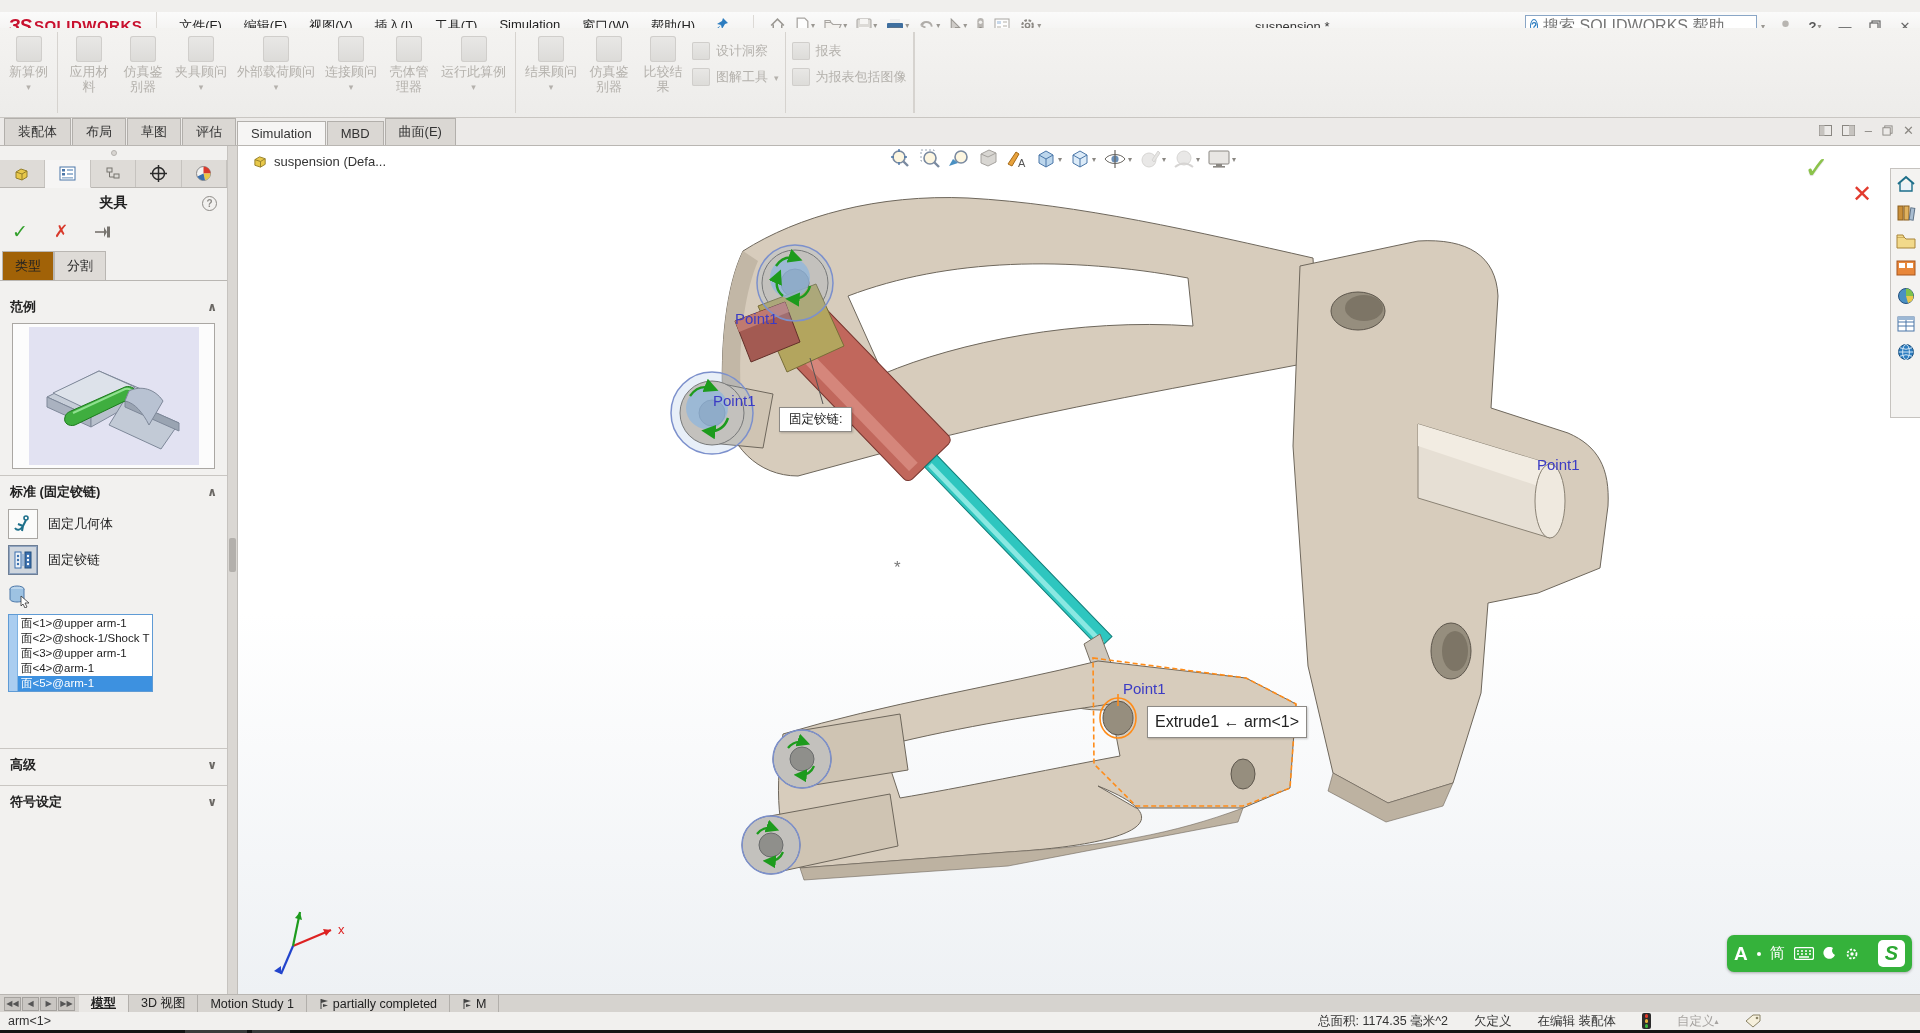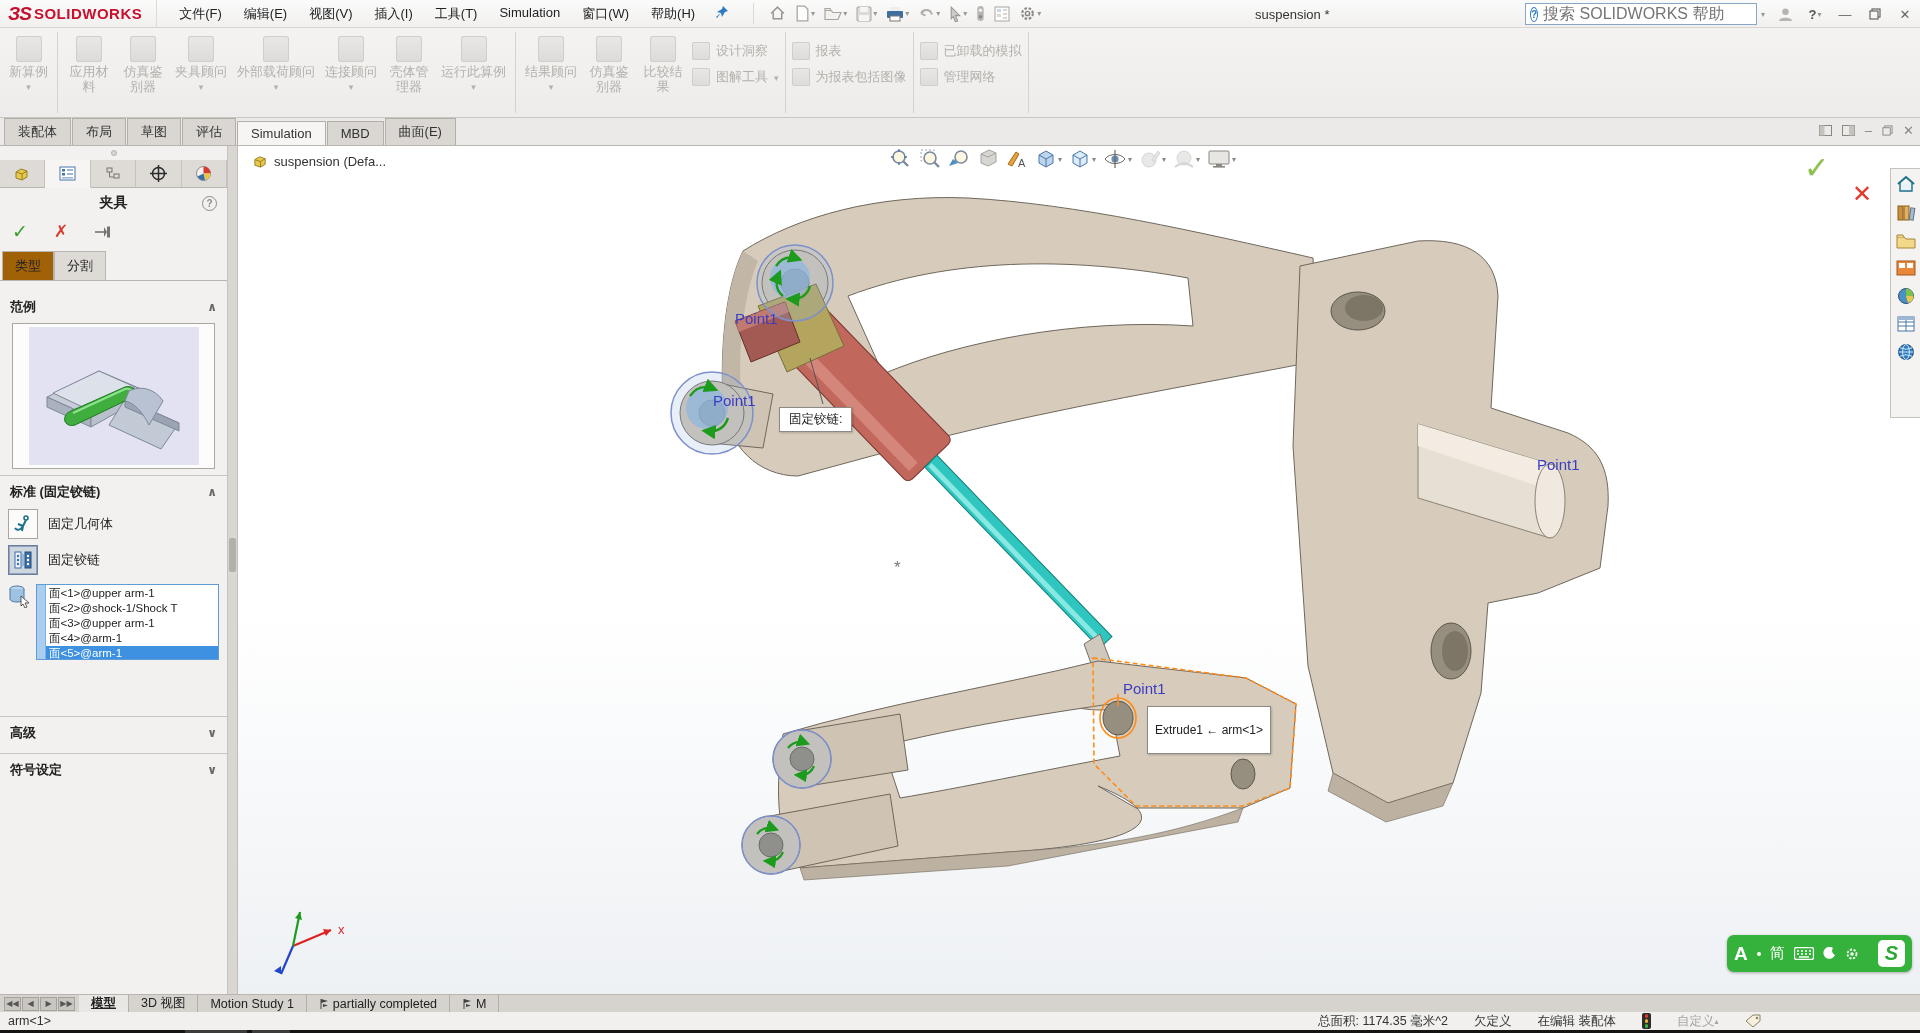--- a/index.html
+++ b/index.html
@@ -1,21 +1,21 @@
 <!DOCTYPE html>
 <html><head>
 <meta charset="utf-8">
 <style>
   * { margin:0; padding:0; box-sizing:border-box; }
   html,body { width:1920px; height:1033px; overflow:hidden;
     font-family:"Liberation Sans","DejaVu Sans",sans-serif; font-size:13px; color:#222;
     background:#f0efed; }
 
   
-  .titlebar { position:absolute; top:0; left:0; width:1920px; height:28px;
+  .titlebar { position:absolute; top:12px; left:0; width:1920px; height:28px;
     background:linear-gradient(#fbfbfb,#f1f0ee); border-bottom:1px solid #d9d6d2;
     display:flex; align-items:center; }
   .logo { display:flex; align-items:center; padding:0 14px 0 8px; height:100%;
     border-right:1px solid #dddad6; }
   .logo .ds { color:#c8102e; font-weight:bold; font-style:italic; font-size:19px; letter-spacing:-1px; }
   .logo .sw { color:#c8102e; font-weight:bold; font-size:15px; letter-spacing:.5px; margin-left:3px; }
   .menus { display:flex; gap:2px; margin-left:12px; }
   .menu-item { padding:4px 10px; cursor:default; }
   .pin-icon { margin:0 10px; }
   .qat { display:flex; align-items:center; gap:3px; margin-left:14px; padding-left:12px;
@@ -83,21 +83,21 @@
   .sec-h { display:flex; align-items:center; justify-content:space-between; padding:7px 10px 5px;
     font-weight:bold; border-top:1px solid #c9c6c2; margin-top:6px; }
   .sec-h:first-of-type { border-top:none; }
   .chev { color:#6b6864; font-size:12px; }
   .example-box { margin:2px 12px 4px; height:146px; background:#fcfcfc; border:1px solid #aaa7a3;
     display:flex; align-items:center; justify-content:center; }
   .fixitem { display:flex; align-items:center; gap:10px; padding:3px 8px; }
   .fixicon { width:30px; height:30px; background:#fbfbfa; border:1px solid #a9a6a2; display:flex;
     align-items:center; justify-content:center; }
   .fixitem.selected .fixicon { background:#cfd6de; border:1px solid #6e7f96; box-shadow:inset 0 0 0 1px #8fa4c0; }
-  .sel-row { display:flex; align-items:flex-start; gap:6px; padding:6px 8px 0; }
+  .sel-row { display:flex; align-items:flex-start; gap:6px; padding:6px 8px 0;flex-direction:column; }
   .listbox { flex:1; border:1px solid #5f9bd5; background:#fff; display:flex; height:76px; }
   .list-strip { width:9px; background:#aacdf0; border-right:1px solid #7fb2e2; }
   .list-items { flex:1; font-size:11.5px; line-height:15px; padding-top:1px; overflow:hidden; white-space:nowrap; }
   .list-item { padding:0 3px; color:#222; }
   .list-item.selected { background:#3d91e0; color:#fff; }
 
   
   .psplit { position:absolute; left:228px; top:0; width:10px; height:848px; background:#dad7d3;
     border-right:1px solid #c0bdb9; }
   .psplit .thumb { position:absolute; left:1px; top:392px; width:7px; height:34px; background:#b3b0ac; border-radius:2px; }
@@ -355,32 +355,20 @@
         <span class="gi-sm"></span>
         <span>报表</span>
       </div>
       <div class="rsmall">
         <span class="gi-sm"></span>
         <span>为报表包括图像</span>
       </div>
     </div>
   </div>
   <div class="rsep"></div>
-  <div class="rgroup">
-    <div class="rstack">
-      <div class="rsmall">
-        <span class="gi-sm"></span>
-        <span>已卸载的模拟</span>
-      </div>
-      <div class="rsmall">
-        <span class="gi-sm"></span>
-        <span>管理网络</span>
-      </div>
-    </div>
-  </div>
   <div class="rsep"></div>
 </div>
 
 <div class="tabrow">
   <div class="ctab">装配体</div>
   <div class="ctab">布局</div>
   <div class="ctab">草图</div>
   <div class="ctab">评估</div>
   <div class="ctab active">Simulation</div>
   <div class="ctab">MBD</div>
@@ -751,21 +739,21 @@
             <rect x="6" y="18" width="12" height="1.6" fill="#8a8782"></rect>
           </svg>
           <span class="hcaret">▾</span>
         </span>
     </div>
 
     <span class="confirm-ok">✓</span>
     <span class="confirm-cancel">✕</span>
 
     <div class="callout" style="left:541px; top:261px;">固定铰链:</div>
-    <div class="callout" style="left:909px; top:560px; font-size:12px; padding:16px 7px;">Extrude1 ← arm&lt;1&gt;</div>
+    <div class="callout" style="left:909px; top:560px; font-size:16px; padding:6px 7px;">Extrude1 ← arm&lt;1&gt;</div>
 
     <div class="pointlabel" style="left:497px; top:164px;">Point1</div>
     <div class="pointlabel" style="left:475px; top:246px;">Point1</div>
     <div class="pointlabel" style="left:1299px; top:310px;">Point1</div>
     <div class="pointlabel" style="left:885px; top:534px;">Point1</div>
     <span class="asterisk" style="left:656px; top:412px;">*</span>
 
     <div class="taskstrip">
       <svg width="20" height="18" viewBox="0 0 20 18">
           <path d="M2 9 L10 2 L18 9" fill="none" stroke="#1d6f8a" stroke-width="2"></path>

